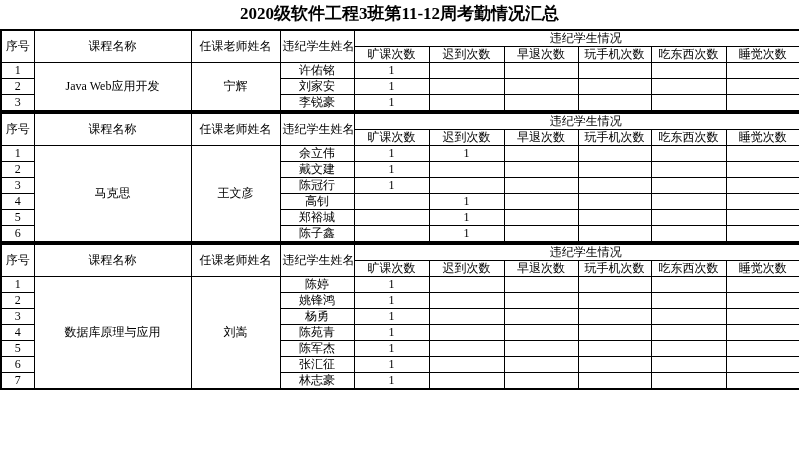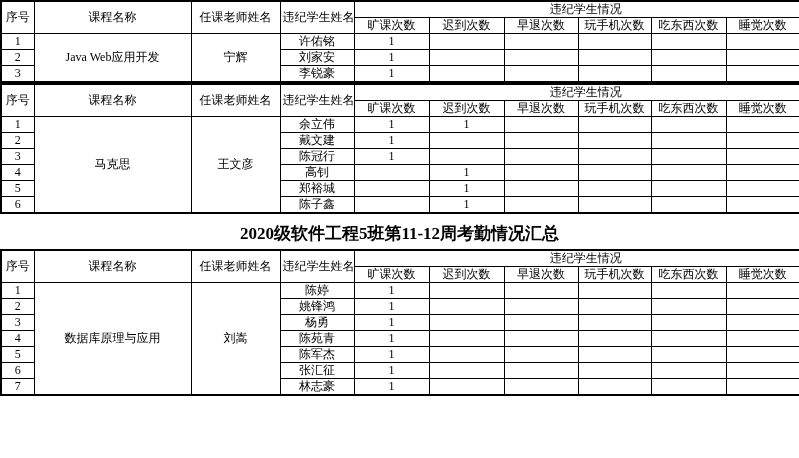--- a/index.html
+++ b/index.html
@@ -40,20 +40,21 @@
   }
   .report-table thead th.group-head { height: 13px; padding-left: 20px; }
   .report-table thead th { height: 16px; }
 </style>
 </head>
 <body>
 
 <div class="page">
 
   <section class="report-section">
+    <h2 class="title">2020级软件工程3班第11-12周考勤情况汇总</h2>
     <table class="report-table">
         <colgroup>
           <col style="width: 33px;">
           <col style="width: 157px;">
           <col style="width: 89px;">
           <col style="width: 74px;">
           <col style="width: 75px;">
           <col style="width: 75px;">
           <col style="width: 74px;">
           <col style="width: 73px;">
@@ -206,21 +207,20 @@
             <td></td>
             <td></td>
             <td></td>
             <td></td>
           </tr>
         </tbody>
       </table>
   </section>
 
   <section class="report-section">
-    <h2 class="title">2020级软件工程5班第11-12周考勤情况汇总</h2>
     <table class="report-table">
         <colgroup>
           <col style="width: 33px;">
           <col style="width: 157px;">
           <col style="width: 89px;">
           <col style="width: 74px;">
           <col style="width: 75px;">
           <col style="width: 75px;">
           <col style="width: 74px;">
           <col style="width: 73px;">

